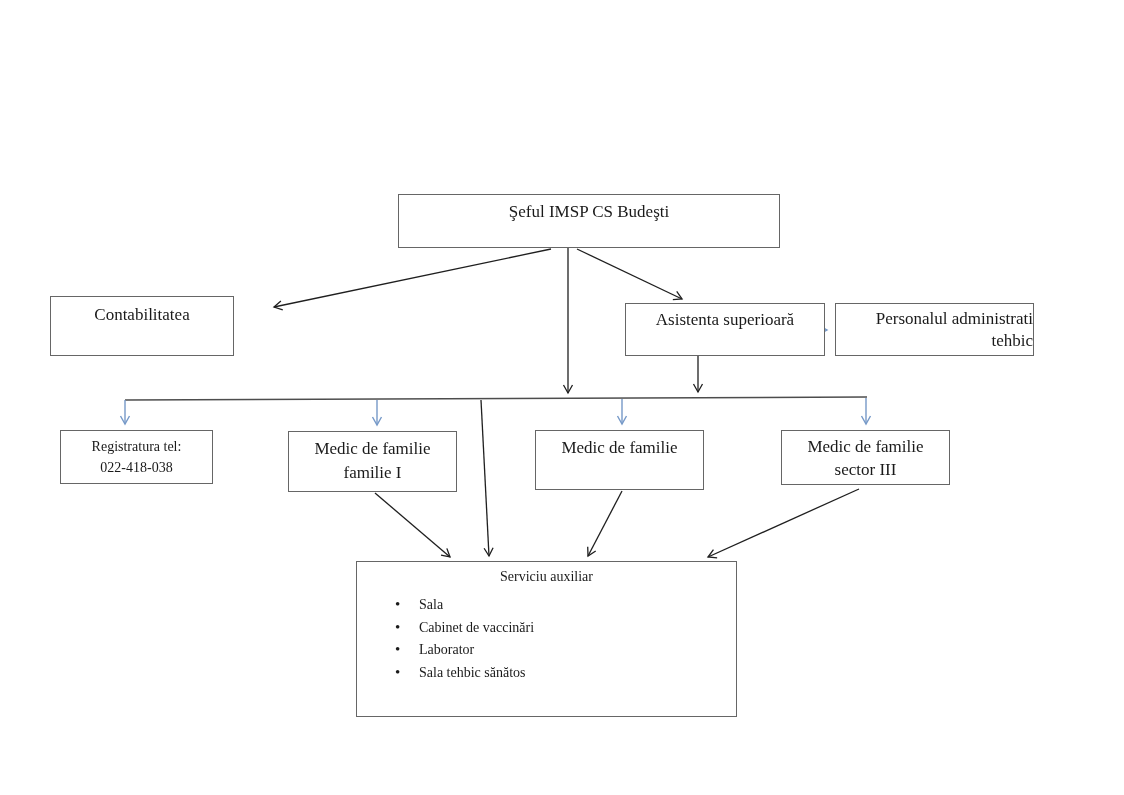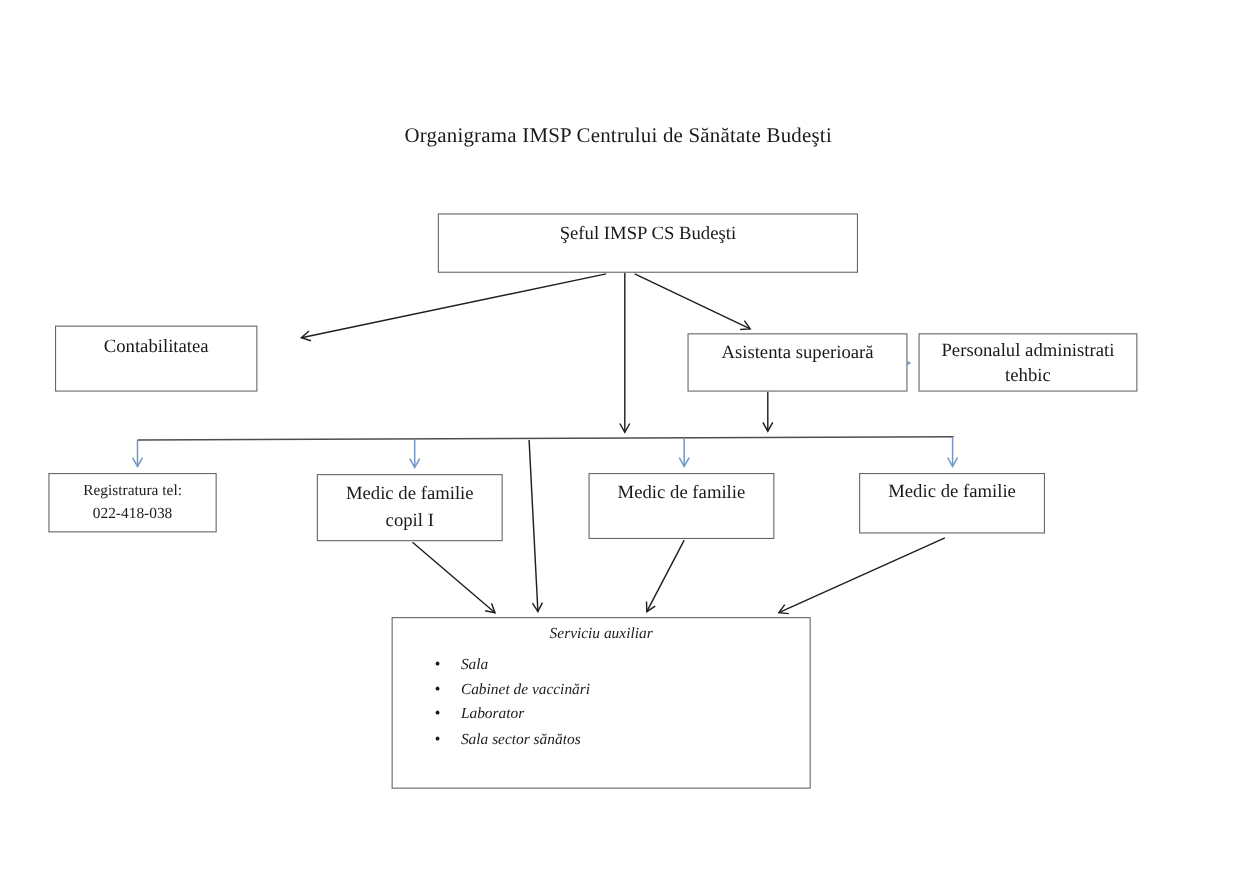--- a/index.html
+++ b/index.html
@@ -22,46 +22,45 @@
   }
   .box{
     position:absolute;box-sizing:border-box;
     border:1px solid var(--box-border);
     text-align:center;background:#fff;
   }
   .box .ln{display:block;}
   .b-seful{left:398px;top:194px;width:382px;height:54px;font-size:17px;padding-top:7px;}
   .b-conta{left:50px;top:296px;width:184px;height:60px;font-size:17px;padding-top:8px;}
   .b-asist{left:625px;top:303px;width:200px;height:53px;font-size:17px;padding-top:6px;}
-  .b-pers{left:835px;top:303px;width:199px;height:53px;font-size:17px;line-height:22px;padding-top:4px;}
-  .b-reg{left:44px;top:430px;width:153px;height:54px;font-size:14px;line-height:21px;padding-top:5px;}
+  .b-pers{left:835px;top:303px;width:199px;height:53px;font-size:17px;line-height:22px;padding-top:4px;text-align:right;}
+  .b-reg{left:60px;top:430px;width:153px;height:54px;font-size:14px;line-height:21px;padding-top:5px;}
   .b-sec1{left:288px;top:431px;width:169px;height:61px;font-size:17px;line-height:24px;padding-top:5px;}
   .b-sec2{left:535px;top:430px;width:169px;height:60px;font-size:17px;line-height:24px;padding-top:5px;}
   .b-sec3{left:781px;top:430px;width:169px;height:55px;font-size:17px;line-height:23px;padding-top:4px;}
-  .b-serv{left:356px;top:561px;width:381px;height:156px;font-size:14px;font-style:italic;}
+  .b-serv{left:356px;top:561px;width:381px;height:156px;font-size:14px;}
   .b-serv .serv-head{display:block;margin-top:7px;font-size:14px;}
   .b-serv ul{
     list-style:none;margin:13px 0 0 38px;padding:0;text-align:left;
     font-size:14px;
   }
   .b-serv li{position:relative;padding-left:24px;margin-bottom:8.5px;line-height:14px;}
   .b-serv li::before{
     content:"\2022";position:absolute;left:0;top:-1px;font-size:15px;
   }
   #wires{position:absolute;left:0;top:0;pointer-events:none;}
   .wire-black{stroke:var(--line-black);stroke-width:1.3;fill:none;}
   .wire-gray{stroke:#4d4d4d;stroke-width:1.5;fill:none;}
   .wire-blue{stroke:var(--line-blue);stroke-width:1.4;fill:none;}
 </style>
 </head>
 <body>
 
 <div id="canvas">
 
-  <div class="title">Organigrama IMSP Centrului de Sănătate Budeşti</div>
 
   <svg id="wires" width="1124" height="795" viewBox="0 0 1124 795">
     <defs>
       <marker id="ah-black" markerUnits="userSpaceOnUse" markerWidth="14" markerHeight="12" refX="9" refY="5.5" orient="auto">
         <path d="M1,1 L9,5.5 L1,10" fill="none" style="stroke:var(--line-black)" stroke-width="1.3"></path>
       </marker>
       <marker id="ah-blue" markerUnits="userSpaceOnUse" markerWidth="14" markerHeight="12" refX="9" refY="5.5" orient="auto">
         <path d="M1,1 L9,5.5 L1,10" fill="none" style="stroke:var(--line-blue)" stroke-width="1.4"></path>
       </marker>
     </defs>
@@ -102,34 +101,35 @@
     <span class="ln">tehbic</span>
   </div>
 
   <div class="box b-reg">
     <span class="ln">Registratura tel:</span>
     <span class="ln">022-418-038</span>
   </div>
 
   <div class="box b-sec1">
     <span class="ln">Medic de familie</span>
-    <span class="ln">copil I</span>
+    <span class="ln">familie I</span>
   </div>
 
   <div class="box b-sec2">
     <span class="ln">Medic de familie</span>
   </div>
 
   <div class="box b-sec3">
     <span class="ln">Medic de familie</span>
+    <span class="ln">sector III</span>
   </div>
 
   <div class="box b-serv">
     <span class="serv-head">Serviciu auxiliar</span>
     <ul>
       <li>Sala</li>
       <li>Cabinet de vaccinări</li>
       <li>Laborator</li>
-      <li>Sala sector sănătos</li>
+      <li>Sala tehbic sănătos</li>
     </ul>
   </div>
 
 </div>
 
 </body></html>

